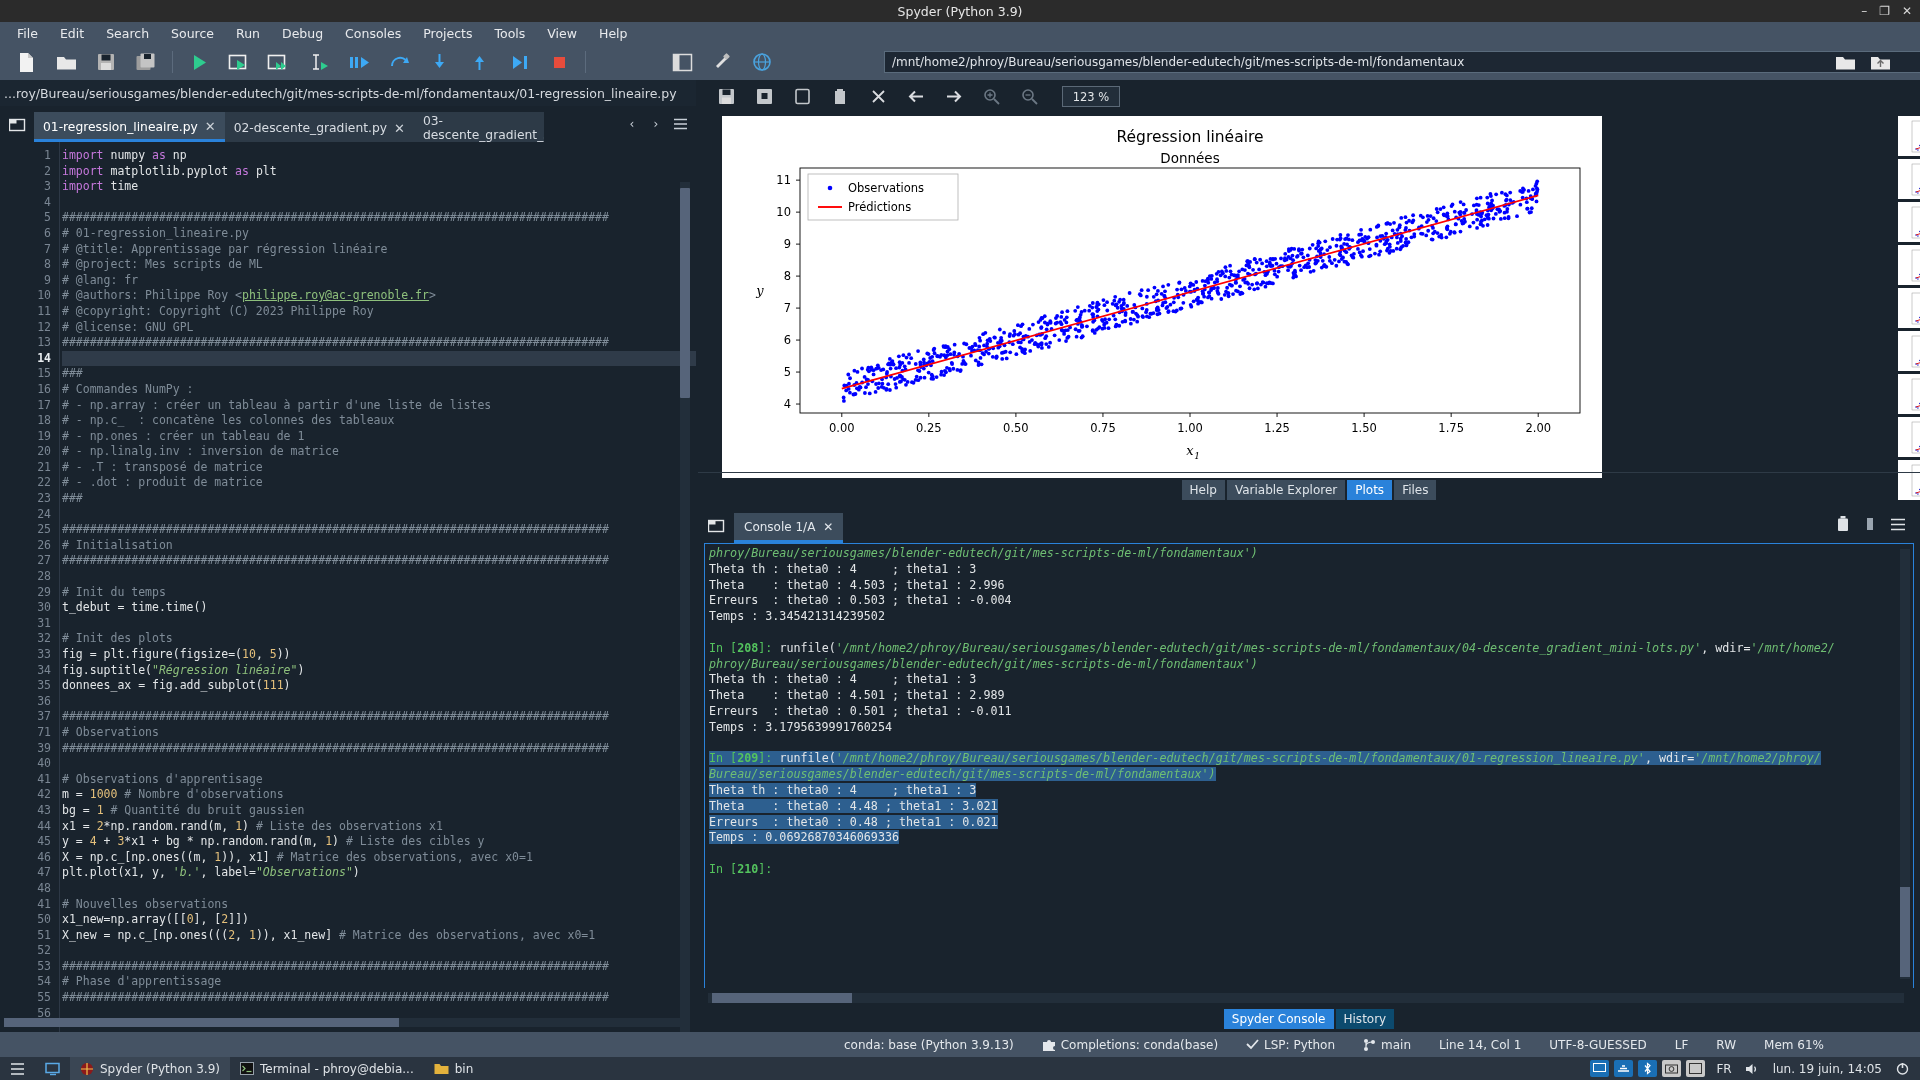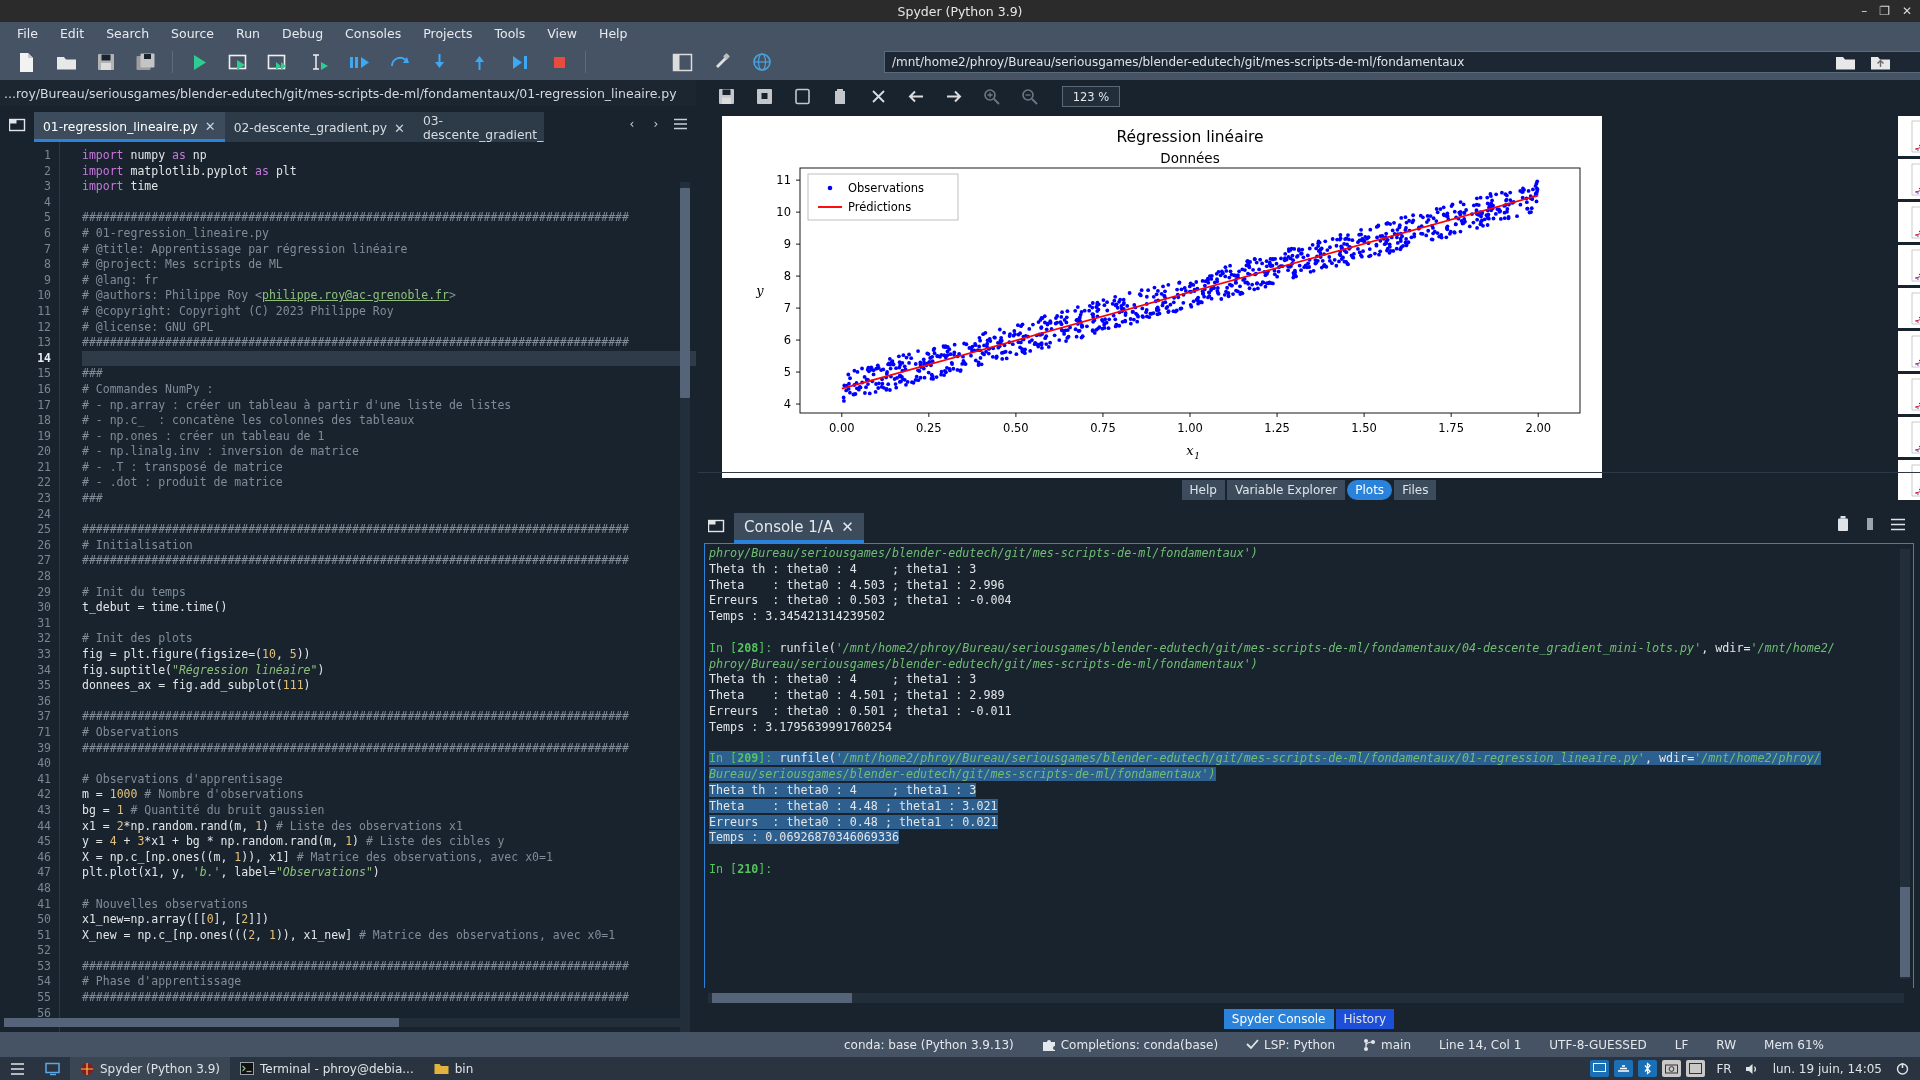--- a/index.html
+++ b/index.html
@@ -85,21 +85,21 @@
     position:absolute; left:0; top:0; width:60px; height:890px;
     background:#19232d; border-right:1px solid #2d3846;
     text-align:right; padding-top:6px;
   }
   #gutter div { font-family:"DejaVu Sans Mono", monospace; font-size:11.5px; color:#7a8693; line-height:15.6px; padding-right:8px; }
   #gutter div.cur { color:#e9edf1; font-weight:bold; }
   #codetext {
     position:absolute; left:62px; top:0; width:634px; height:890px;
     padding-top:6px;
     font-family:"DejaVu Sans Mono", monospace; font-size:11.5px; line-height:15.6px;
-    color:#e3e6e8; white-space:pre; overflow:hidden;margin-left:20px;
+    color:#e3e6e8; white-space:pre; overflow:hidden;
   }
   #codetext .ln { height:15.6px; }
   #codetext .ln.cur { background:#2f3b49; }
   .kw  { color:#c678dd; }
   .com { color:#7f8c98; }
   .str { color:#8ec07c; font-style:italic; }
   .num { color:#e5c07b; }
   .lnk { color:#8ec07c; text-decoration:underline; }
   .nrm { color:#e3e6e8; }
 
@@ -122,45 +122,45 @@
     background:#ffffff;
   }
   #plotthumbs {
     position:absolute; left:1196px; top:36px; width:100px; height:386px;
     background:#19232d; overflow:hidden;
   }
   .thumb { width:90px; height:40px; background:#fff; margin:0 0 3px 4px; position:relative; }
   #plotsep { position:absolute; left:698px; top:472px; width:1222px; height:1px; background:#2e3a46;}
   #plottabs { position:absolute; left:698px; top:478px; width:1222px; height:24px; display:flex; align-items:center; justify-content:center; gap:2px;}
   .ptab { height:20px; background:#3c4c5c; color:#dfe4e9; font-size:12px; padding:0 8px; display:flex; align-items:center;}
-  .ptab.active { background:#2a82da; color:#fff;border-radius:10px; }
+  .ptab.active { background:#2a82da; color:#fff; }
 
   
   #console { position:absolute; left:698px; top:507px; width:1222px; height:525px; background:#19232d; }
   #constabrow { position:absolute; left:0; top:0; width:1222px; height:36px; display:flex; align-items:flex-end;}
   #constabicon { width:36px; height:36px; display:flex; align-items:center; justify-content:center;}
-  #constab { height:30px; background:#3c4c5c; color:#e3e8ed; font-size:15px; padding:0 10px;
+  #constab { height:30px; background:#3c4c5c; color:#e3e8ed; font-size:12px; padding:0 10px;
              display:flex; align-items:center; gap:8px; border-bottom:3px solid #2a82da;}
   #consicons { margin-left:auto; display:flex; align-items:center; height:36px; gap:14px; padding-right:14px;}
   #consout {
     position:absolute; left:6px; top:36px; width:1210px; height:445px;
     background:#19232d; border:1px solid #2a82da; border-bottom:none;
     font-family:"DejaVu Sans Mono", monospace; font-size:11.7px; line-height:15.8px;
     color:#e3e6e8; white-space:pre; overflow:hidden; padding:2px 4px;
   }
   .cgreen { color:#54c45e; }
   .cgreenb { color:#54c45e; font-weight:bold; }
   .cpath  { color:#6fbf73; font-style:italic; }
   .sel { background:#2d5f8f; }
   #consvsb { position:absolute; right:10px; top:42px; width:10px; height:430px; background:#222e3a;}
   #consvthumb { position:absolute; right:10px; top:380px; width:10px; height:90px; background:#56647a;}
   #conshsb { position:absolute; left:10px; top:486px; width:1196px; height:10px; background:#222e3a;}
   #conshthumb { position:absolute; left:14px; top:486px; width:140px; height:10px; background:#56647a;}
   #constabs { position:absolute; left:0; top:500px; width:1222px; height:24px; display:flex; align-items:center; justify-content:center; gap:2px;}
-  .ctab { height:20px; background:#1d4ed8; color:#dfe4e9; font-size:12px; padding:0 8px; display:flex; align-items:center;}
+  .ctab { height:20px; background:#0c4a6e; color:#dfe4e9; font-size:12px; padding:0 8px; display:flex; align-items:center;}
   .ctab.active { background:#2a82da; color:#fff; }
 
   
   #statusbar {
     position:absolute; left:0; top:1032px; width:1920px; height:25px;
     background:#455364; display:flex; align-items:center; color:#e4e8ec; font-size:12px;
   }
   #statusbar .sitem { display:flex; align-items:center; gap:5px; padding:0 14px;}
 
   

